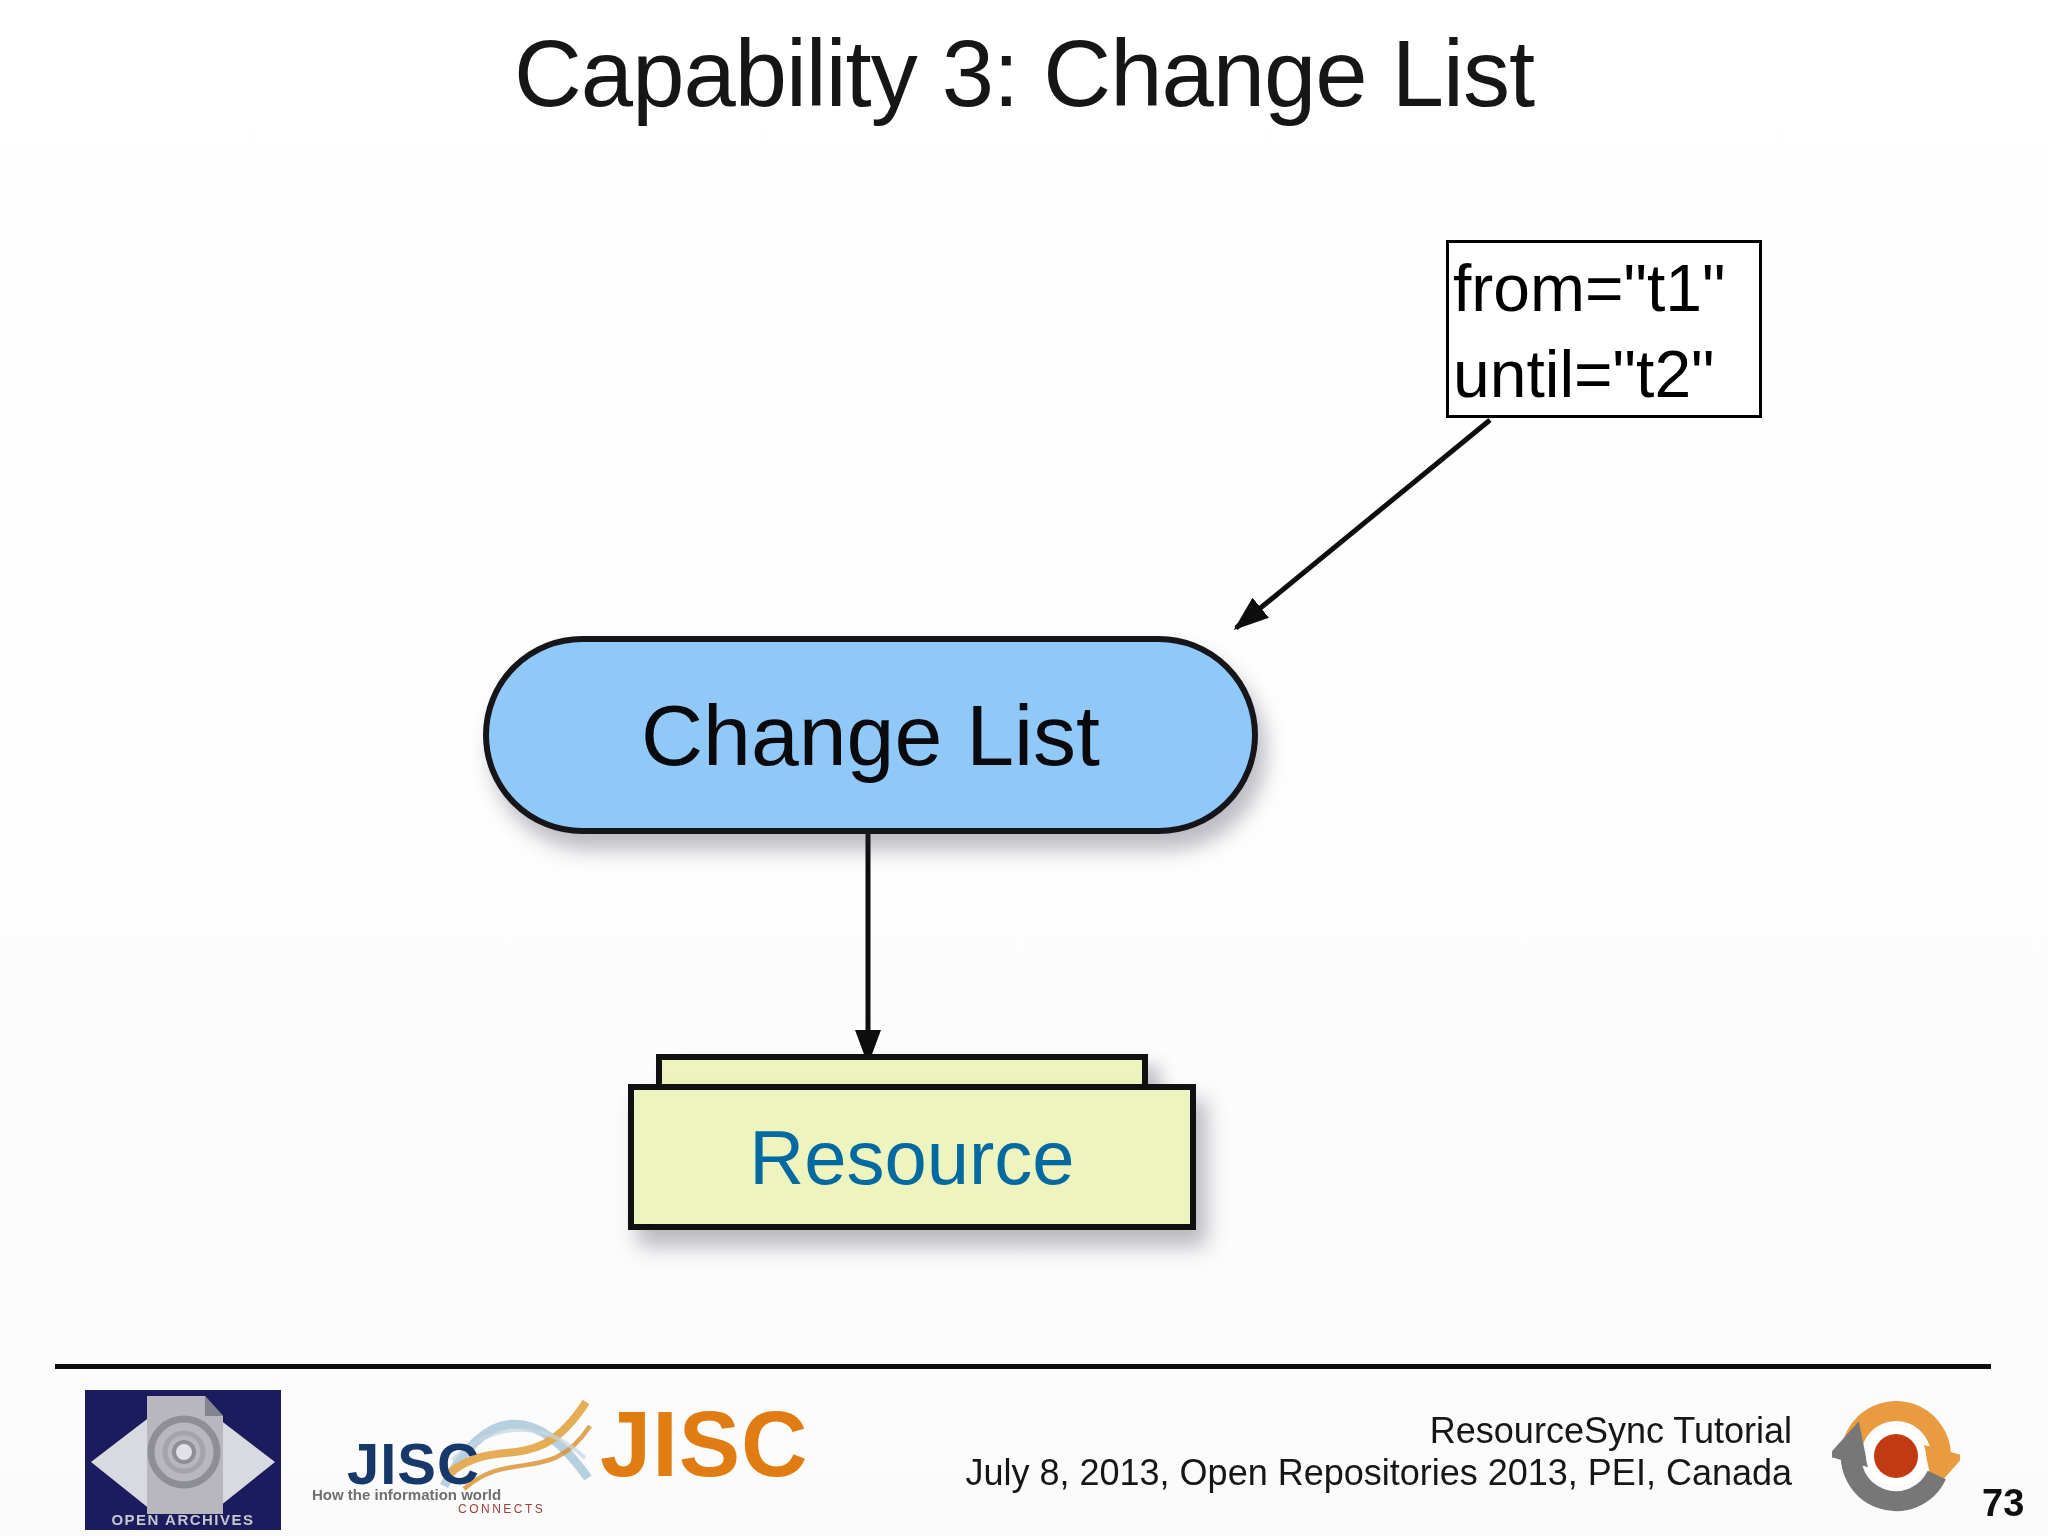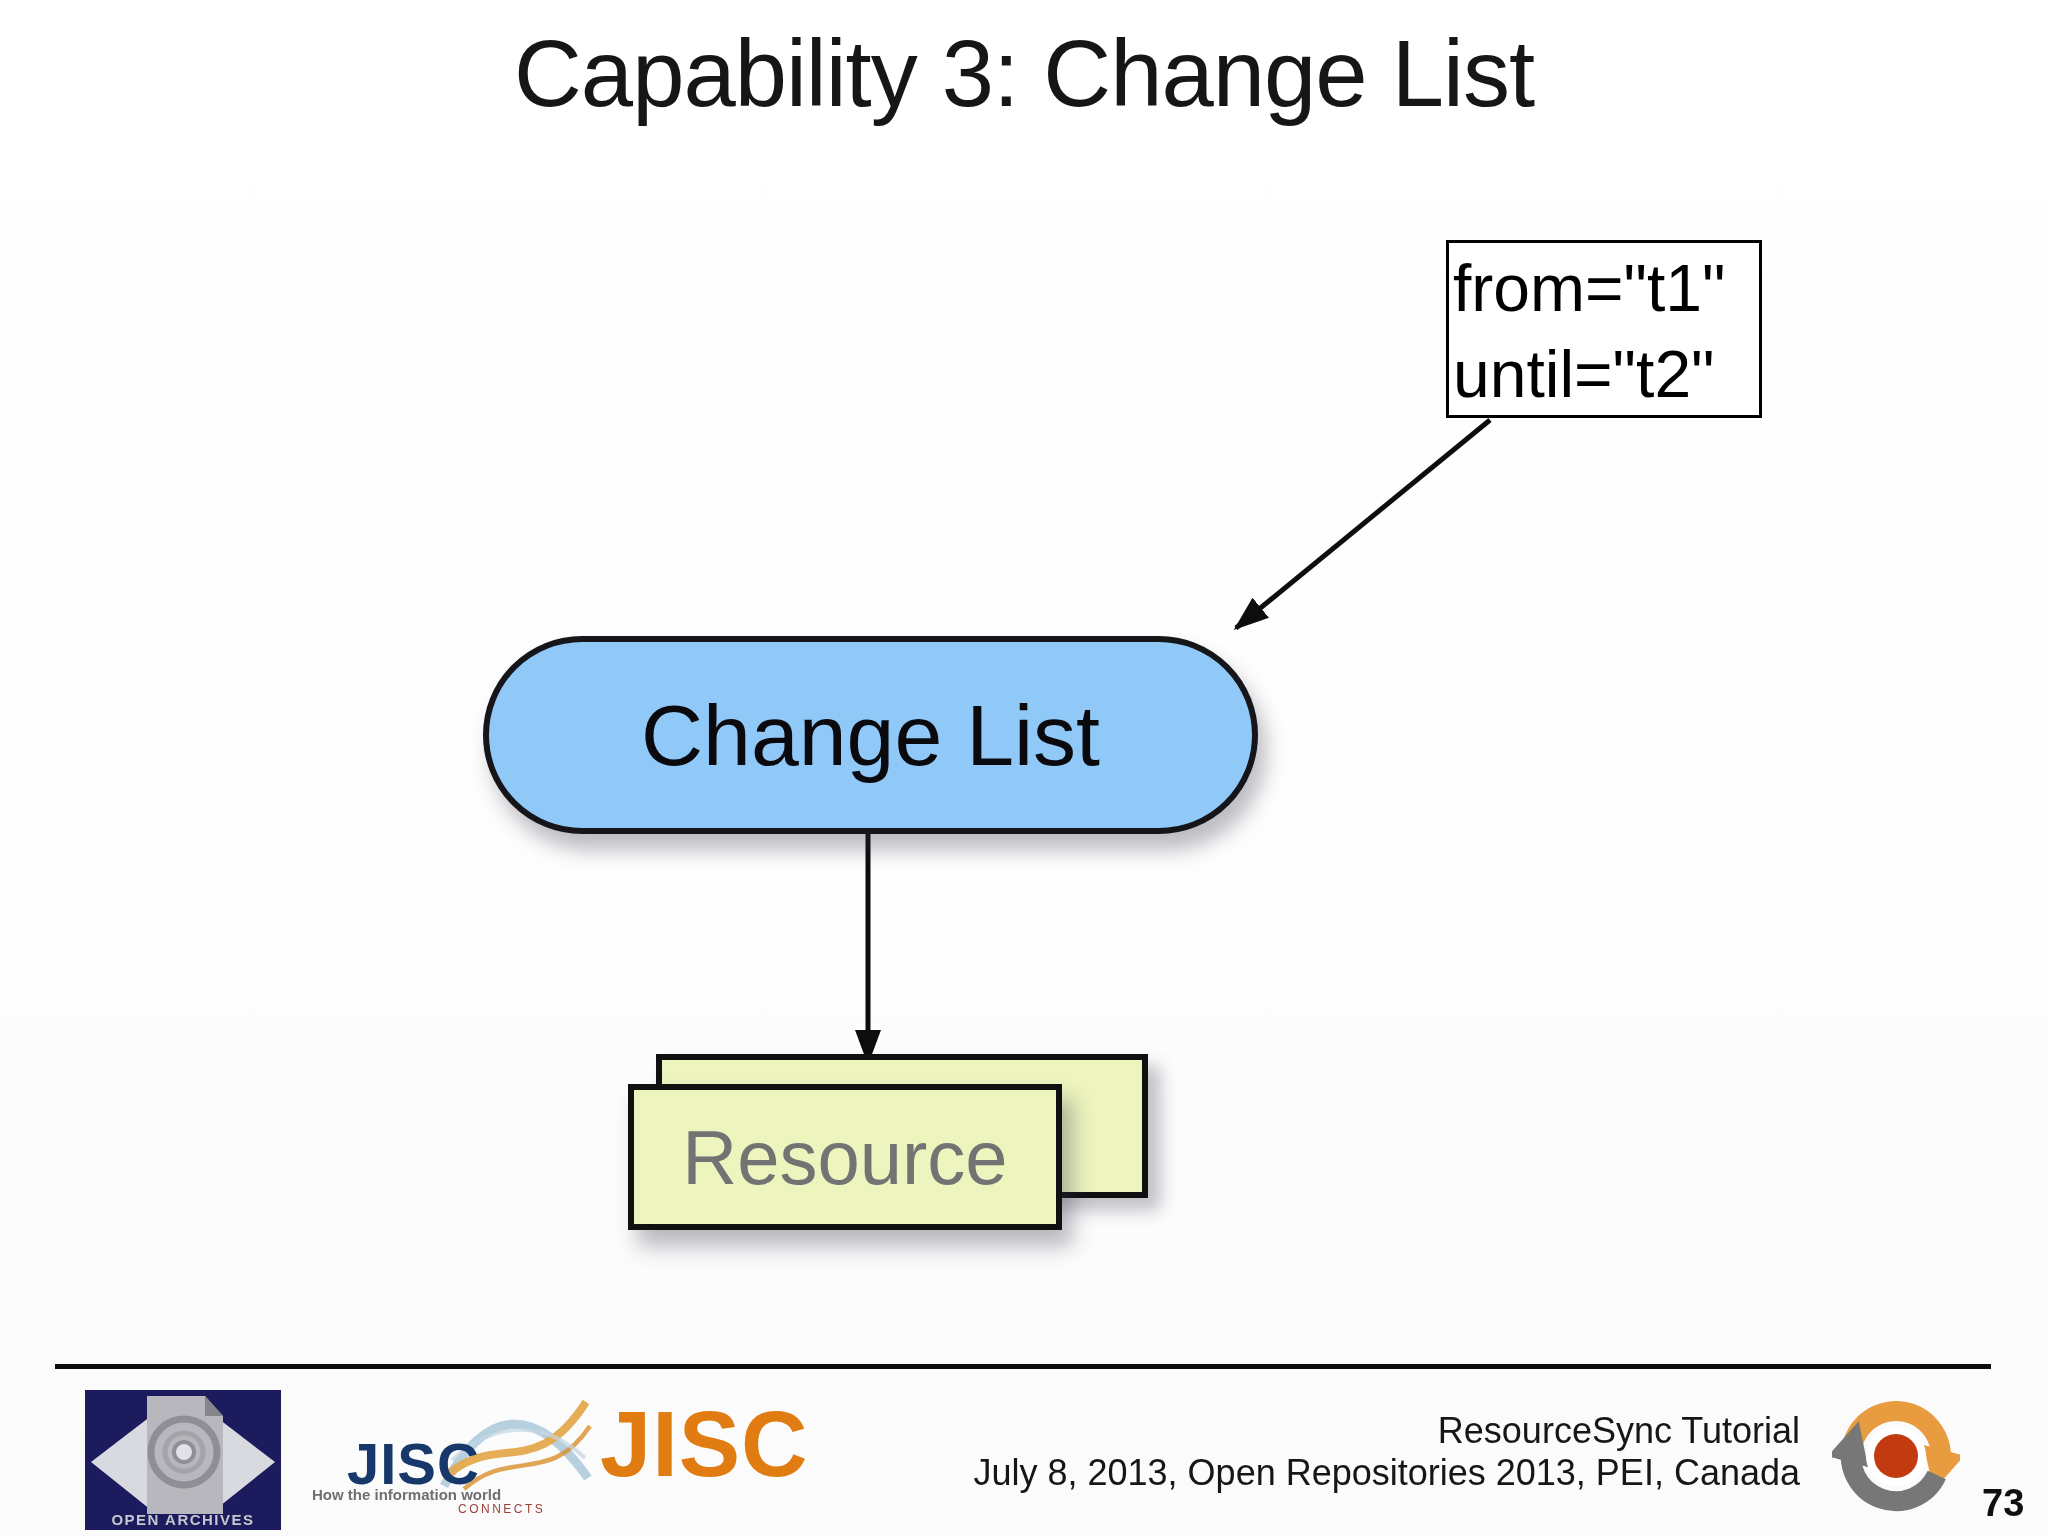--- a/index.html
+++ b/index.html
@@ -24,35 +24,35 @@
     display:flex;align-items:center;justify-content:center;
     font-size:86px;color:#0a0a0e;
     box-shadow:8px 16px 20px rgba(50,50,70,.32);
   }
   .res-back{
     position:absolute;left:656px;top:1054px;width:492px;height:144px;box-sizing:border-box;
     background:#EDF4BE;border:6px solid #101010;
     box-shadow:12px 12px 16px rgba(50,50,70,.30);
   }
   .res-front{
-    position:absolute;left:628px;top:1084px;width:434px;height:146px;box-sizing:border-box;
+    position:absolute;left:628px;top:1084px;width:568px;height:146px;box-sizing:border-box;
     background:#EDF4BE;border:6px solid #101010;
     display:flex;align-items:center;justify-content:center;
-    font-size:76px;color:#737373;
+    font-size:76px;color:#0369a1;
     box-shadow:10px 16px 20px rgba(50,50,70,.34);
   }
   .rule{position:absolute;left:55px;top:1364px;width:1936px;height:5px;background:#0d0d0d;}
   .oa-logo{position:absolute;left:85px;top:1390px;width:196px;height:140px;}
   .niso{position:absolute;left:312px;top:1430px;width:380px;height:106px;}
   .niso .name{position:absolute;left:35px;top:0;font-size:58px;font-weight:bold;color:#16386B;letter-spacing:1px;}
   .niso .tag1{position:absolute;left:0px;top:56px;font-size:15px;color:#6F6F6F;white-space:nowrap;font-weight:bold;}
   .niso .tag2{position:absolute;left:146px;top:72px;font-size:12px;letter-spacing:2.5px;color:#9C4038;white-space:nowrap;}
   .niso svg.swoosh{position:absolute;left:128px;top:-40px;width:152px;height:102px;}
   .jisc{position:absolute;left:600px;top:1392px;font-size:92px;font-weight:bold;color:#E07C12;letter-spacing:1px;}
-  .credits{position:absolute;right:248px;top:1410px;text-align:right;font-size:36px;line-height:42px;color:#161616;white-space:nowrap;}
+  .credits{position:absolute;right:256px;top:1410px;text-align:right;font-size:36px;line-height:42px;color:#161616;white-space:nowrap;}
   .rs-logo{position:absolute;left:1832px;top:1392px;width:128px;height:128px;}
   .page-num{position:absolute;left:1982px;top:1482px;font-size:38px;font-weight:bold;color:#101010;}
 </style>
 </head>
 <body>
 
 <div id="slide">
 
   <div class="title">Capability 3: Change List</div>
 

